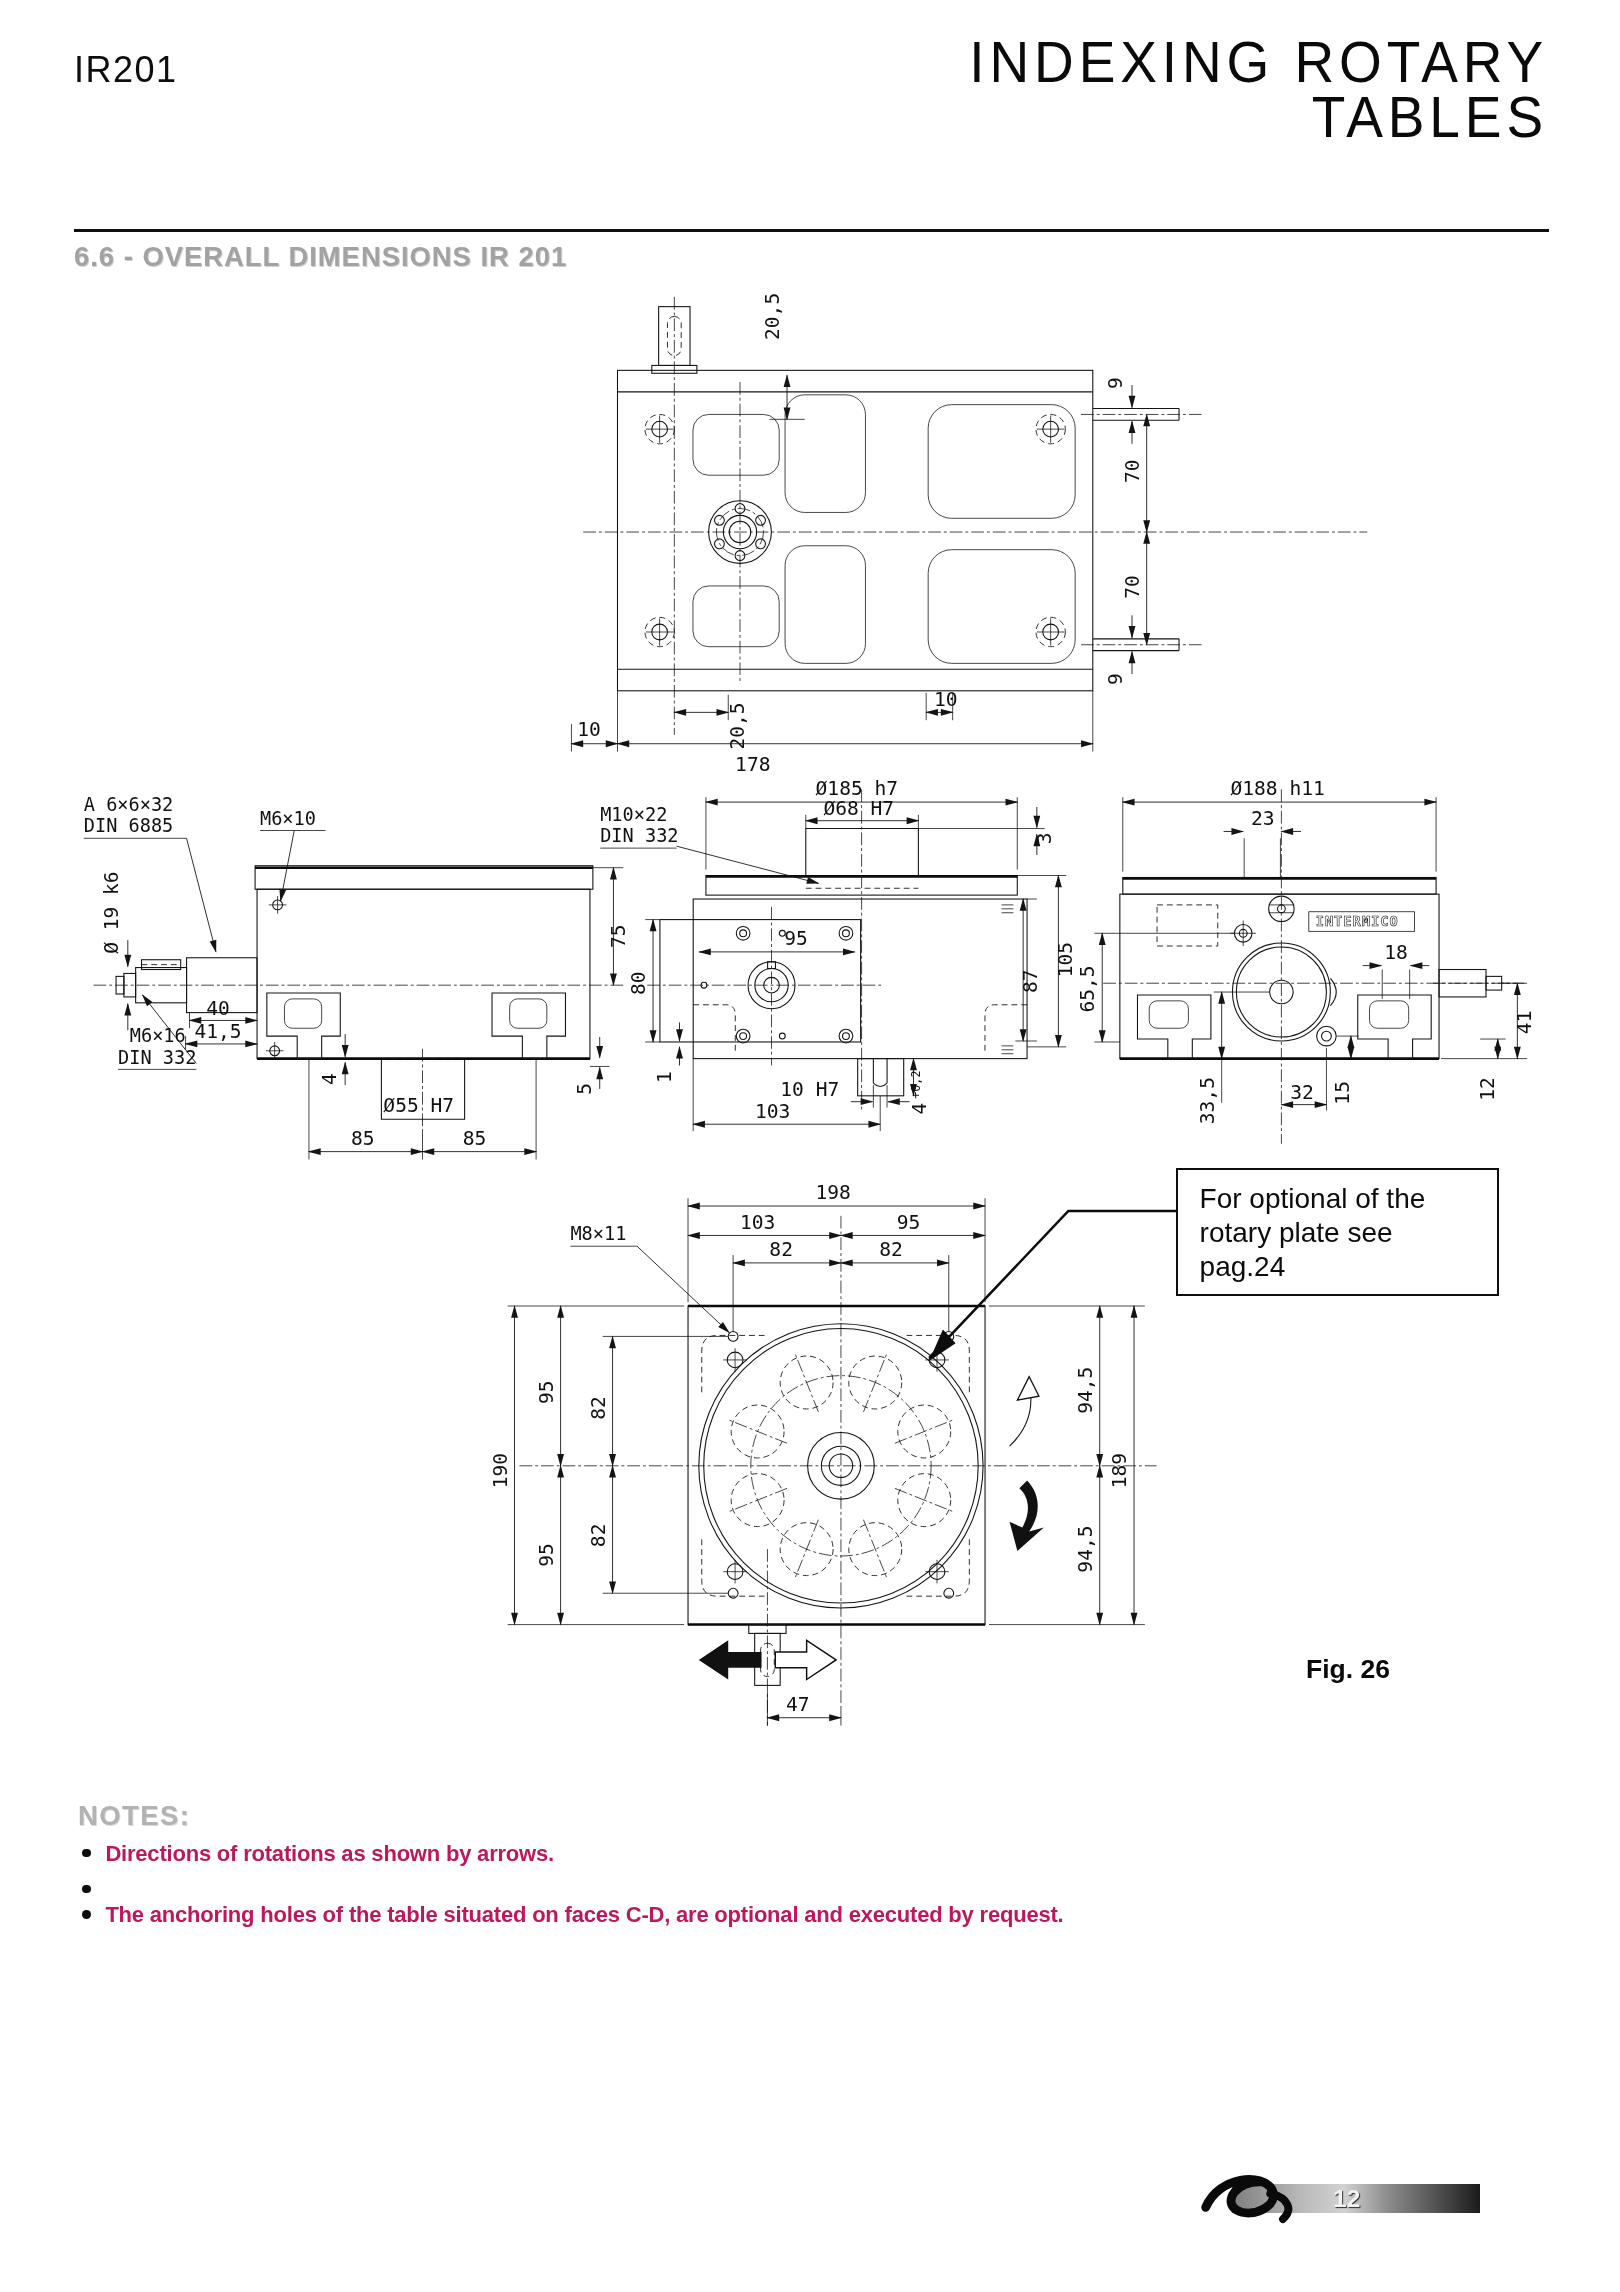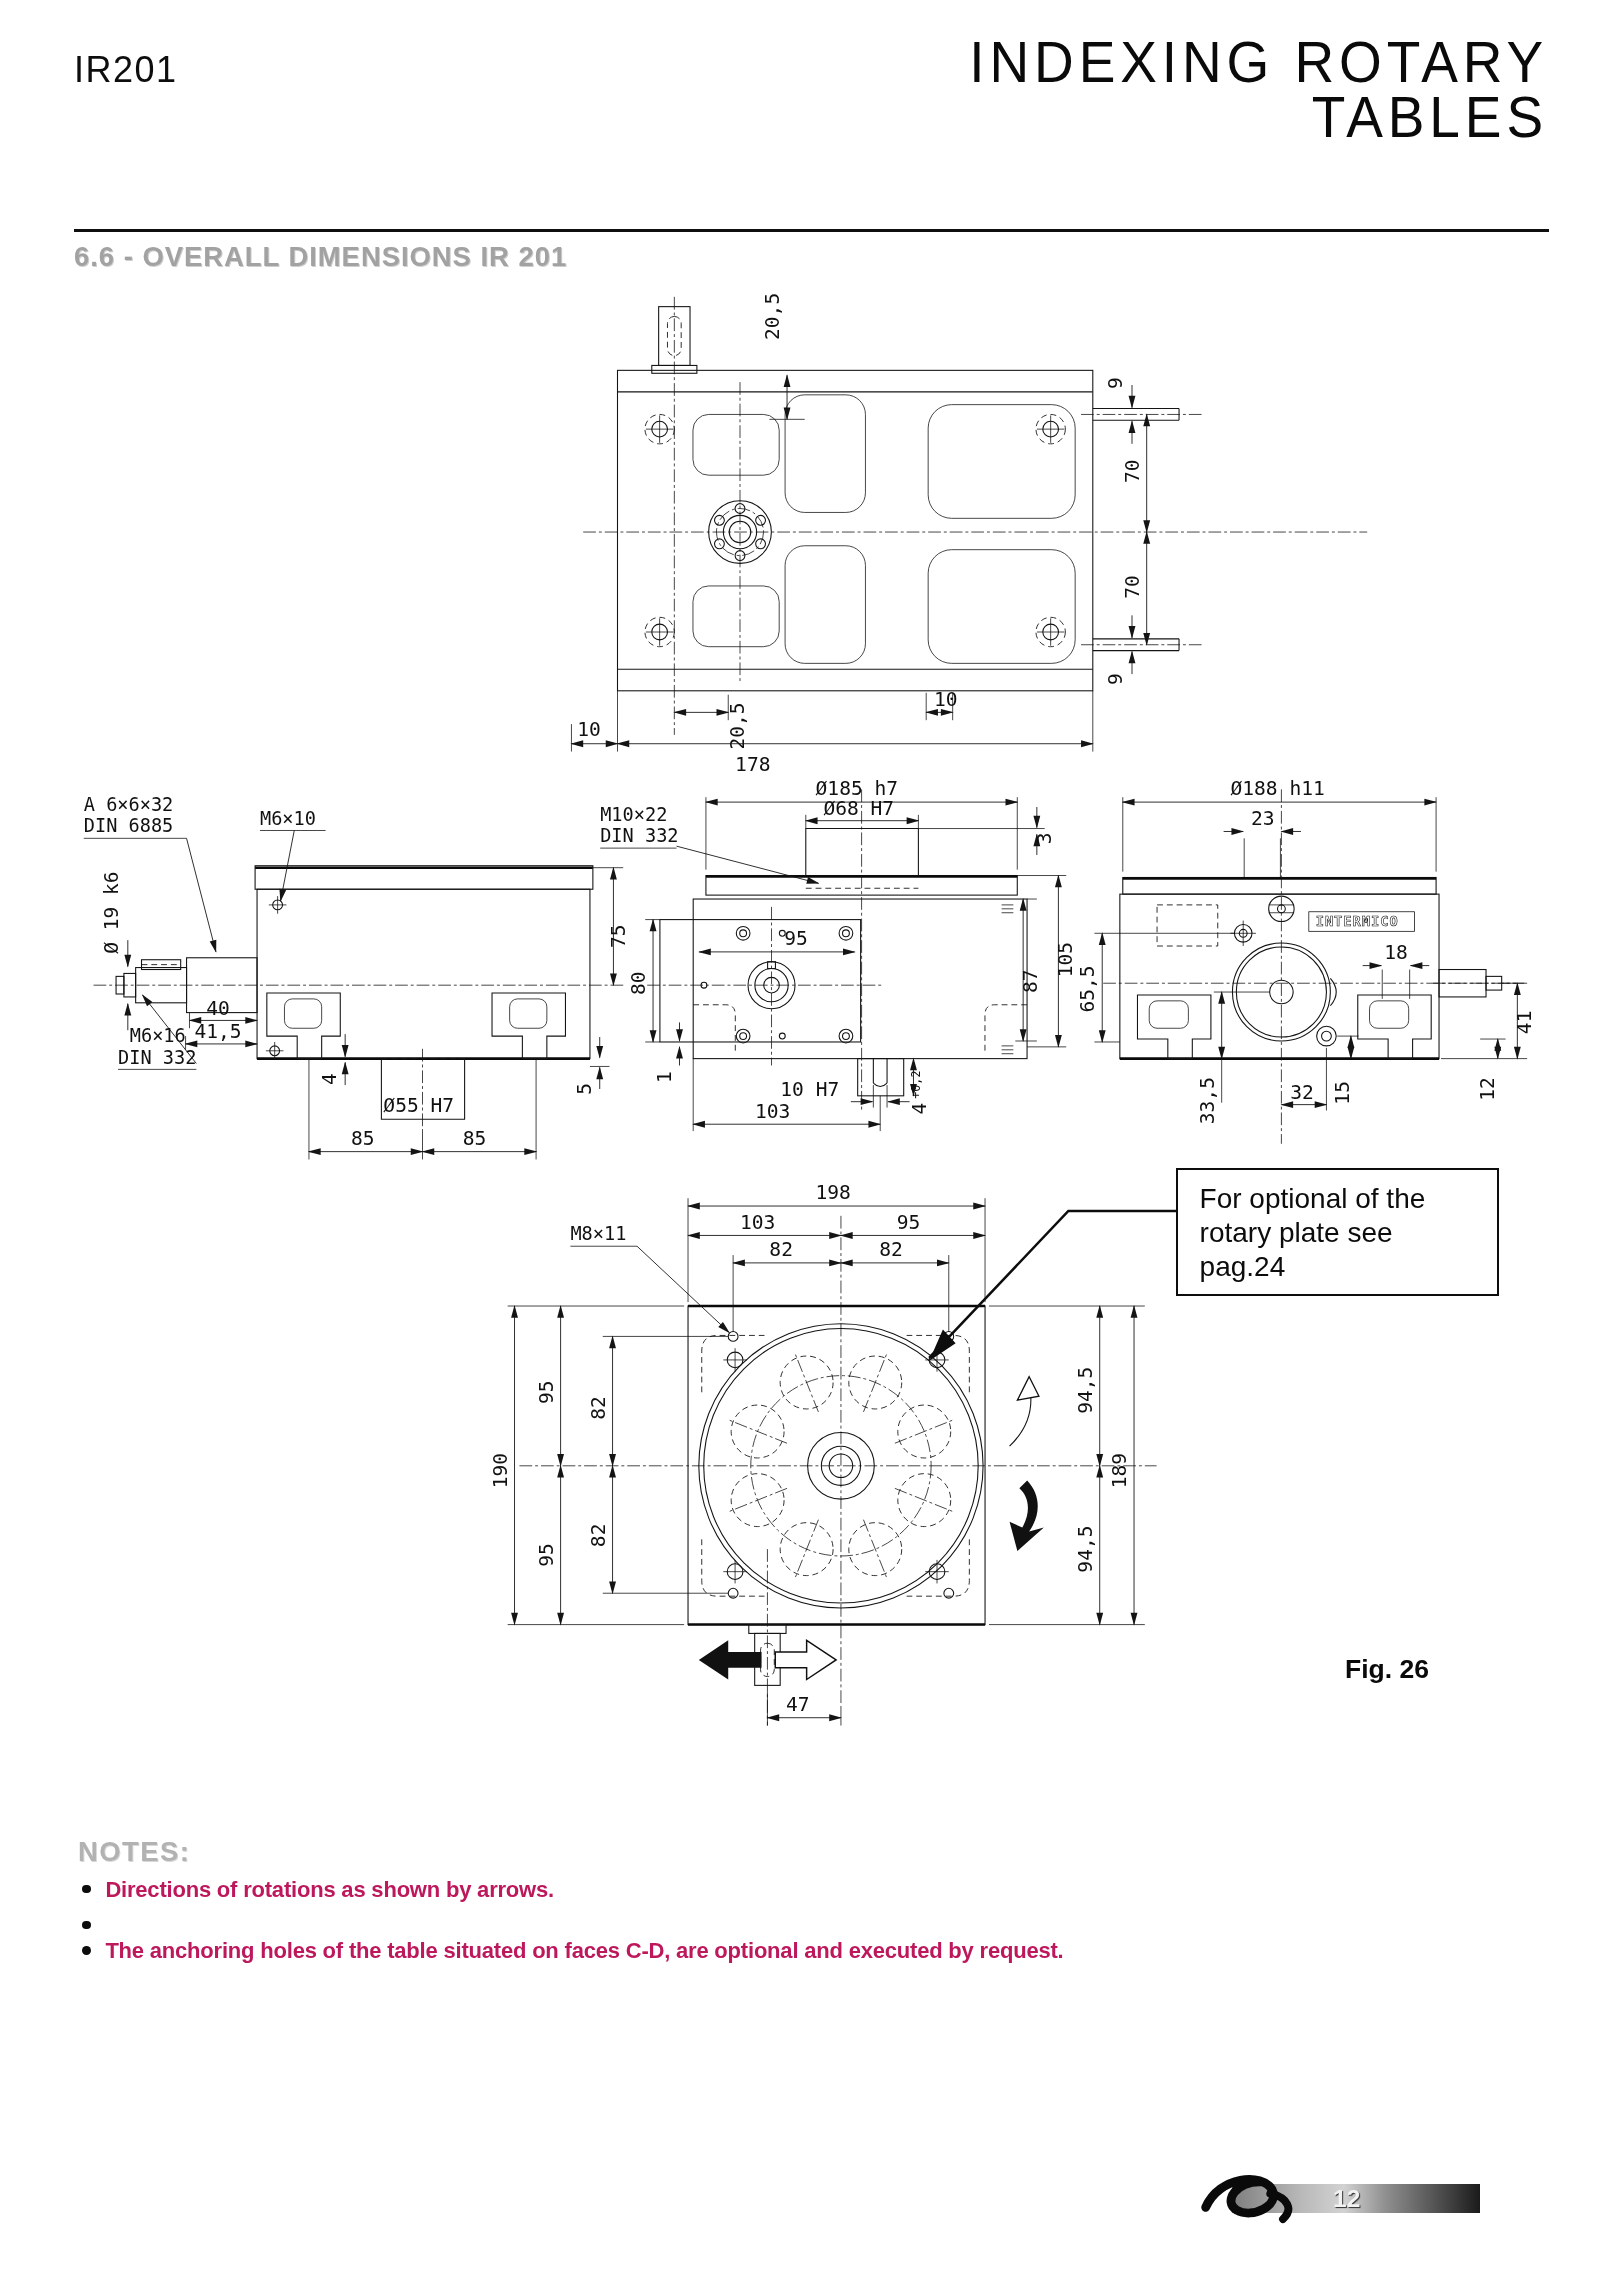--- a/index.html
+++ b/index.html
@@ -24,23 +24,23 @@
   .hid{stroke:#141414;stroke-width:0.9;fill:none;stroke-dasharray:6 4;}
   .dim{stroke:#141414;stroke-width:0.9;fill:none;}
   .dt{font-family:"DejaVu Sans Mono", monospace;font-size:20px;fill:#111;}
   .dts{font-family:"DejaVu Sans Mono", monospace;font-size:12px;fill:#111;}
   .lt{font-family:"DejaVu Sans Mono", monospace;font-size:19px;fill:#111;}
   .logo-t{font-family:"DejaVu Sans Mono", monospace;font-size:14px;font-weight:bold;
     fill:none;stroke:#111;stroke-width:0.6;letter-spacing:1px;}
   
   .note-box{left:1176px;top:1168px;width:323px;height:128px;border:2.5px solid #0d0d0d;
     box-sizing:border-box;padding:11.8px 0 0 21.6px;font-size:28px;line-height:34px;color:#0c0c0c;}
-  .fig-label{left:1345px;top:1654px;font-size:26.5px;font-weight:bold;color:#0a0a0a;}
+  .fig-label{left:1306px;top:1654px;font-size:26.5px;font-weight:bold;color:#0a0a0a;}
   
-  .notes{left:78px;top:1800px;width:1402px;margin-top:36px;}
+  .notes{left:78px;top:1800px;width:1402px;}
   .notes-heading{font-size:27.4px;font-weight:bold;color:#b2b2b2;letter-spacing:1.5px;
     text-shadow:1px 1px 0 #d8d8d8;}
   .note-item{display:flex;align-items:flex-start;margin-top:6.9px;}
   .bullet{width:8.8px;height:8.8px;border-radius:50%;background:#0c0c0c;margin:9.8px 14.7px 0 3.9px;flex:none;}
   .note-text{font-size:22px;line-height:29px;font-weight:bold;color:#be185d;letter-spacing:-0.2px;}
   
   .footer-bar{left:1232px;top:2184px;width:248px;height:29px;
     background:linear-gradient(90deg,#7e7e7e 0%,#b9b9b9 28%,#d2d2d2 45%,#8f8f8f 62%,#4a4a4a 85%,#1b1b1b 100%);}
   .page-num{left:1333px;top:2185px;font-size:24.5px;font-weight:bold;color:#f2f2f2;
     text-shadow:1px 1px 1px #2e2e2e;}

